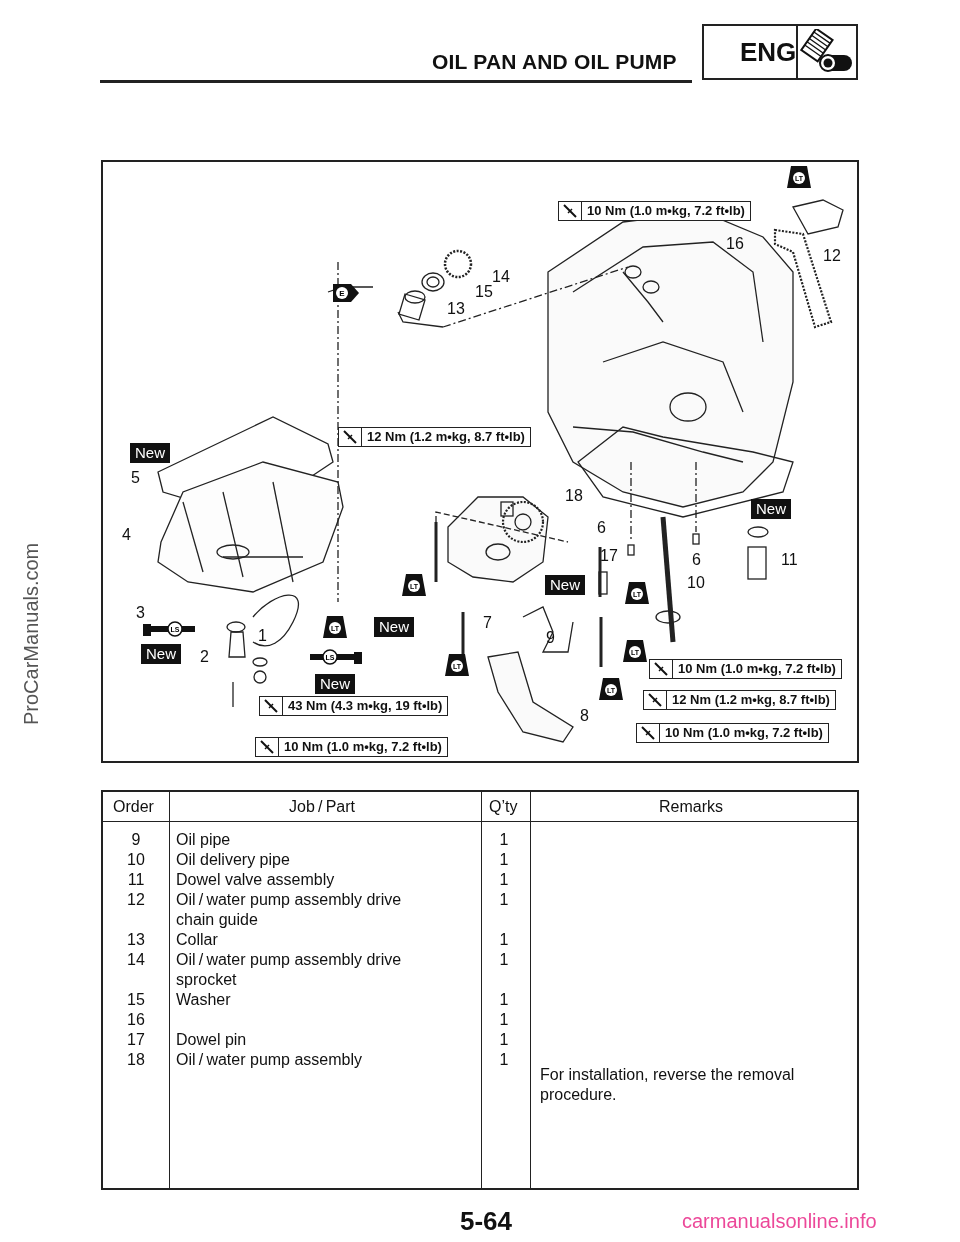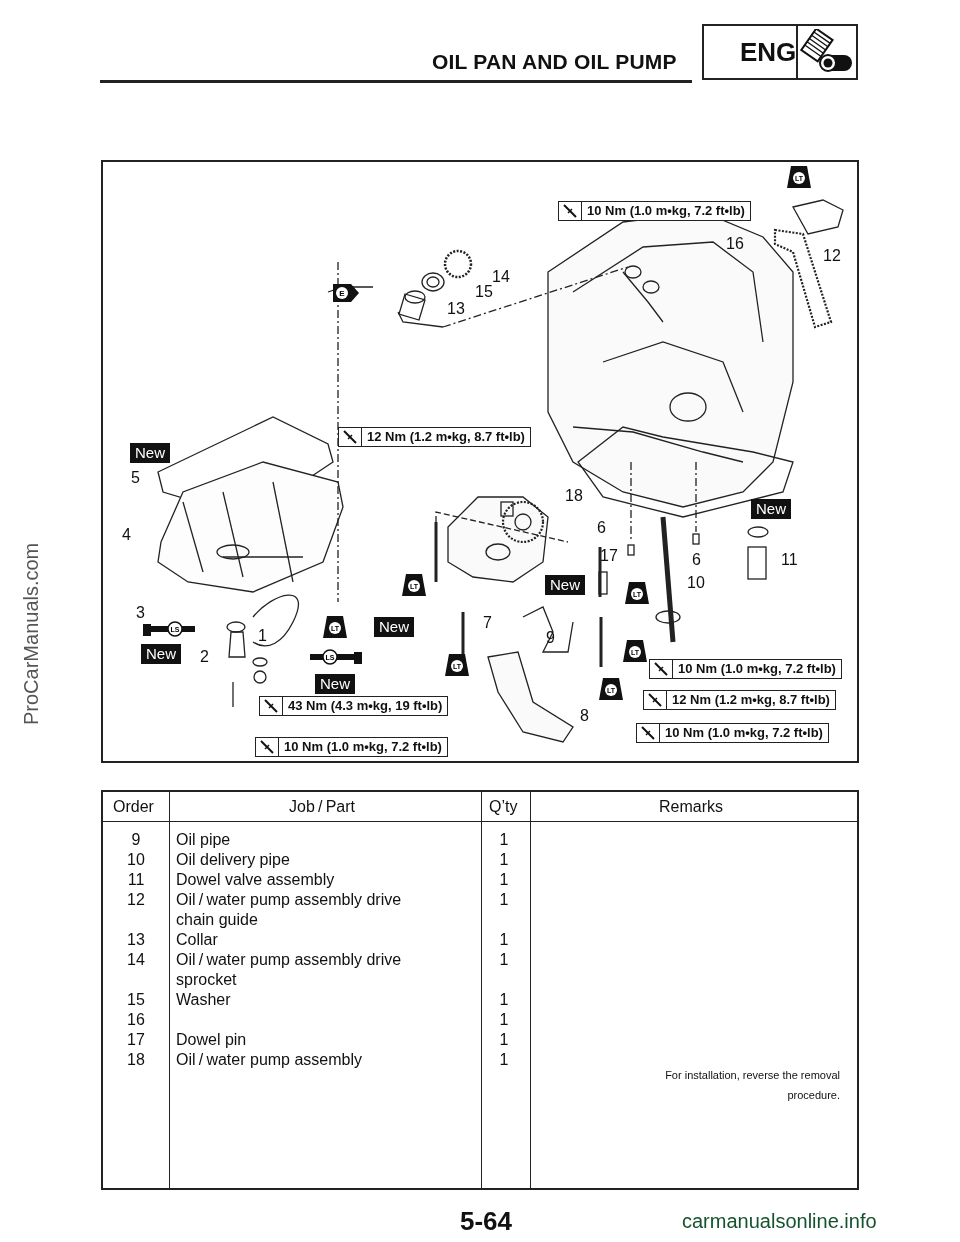--- a/index.html
+++ b/index.html
@@ -28,25 +28,25 @@
 
   
   .ptable { position: absolute; left: 101px; top: 790px; width: 758px; height: 400px; border: 2.5px solid #222; box-sizing: border-box; }
   .ptable .col { position: absolute; top: 0; bottom: 0; border-left: 1.3px solid #222; }
   .ptable .hline { position: absolute; left: 0; right: 0; top: 29px; border-top: 1.3px solid #222; }
   .th { position: absolute; top: 6px; font-size: 16px; }
   .row { position: absolute; left: 0; right: 0; height: 20px; font-size: 16px; line-height: 20px; }
   .row .ord { position: absolute; left: 0; width: 66px; text-align: center; }
   .row .part { position: absolute; left: 73px; }
   .row .qty { position: absolute; left: 378px; width: 46px; text-align: center; }
-  .remarks { position: absolute; left: 437px; top: 273px; font-size: 11px; line-height: 20px; width: 300px; text-align: right; }
+  .remarks { position: absolute; left: 437px; top: 273px; font-size: 16px; line-height: 20px; width: 300px; }
 
   .pageno { position: absolute; left: 460px; top: 1206px; font-weight: bold; font-size: 26px; }
   .wm-left { position: absolute; left: 20px; top: 725px; transform-origin: 0 0; transform: rotate(-90deg); font-size: 20px; color: #555; white-space: nowrap; }
-  .wm-bottom { position: absolute; left: 682px; top: 1210px; font-size: 20px; color: #14532d; }
+  .wm-bottom { position: absolute; left: 682px; top: 1210px; font-size: 20px; color: #ec4899; }
 </style>
 </head>
 <body>
 
 <div class="hdr-title">OIL PAN AND OIL PUMP</div>
 <div class="hdr-rule"></div>
 <div class="hdr-box">
   <div class="hdr-eng">ENG</div>
   <div class="hdr-icon">
     <svg width="60" height="46" viewBox="0 0 60 46">

